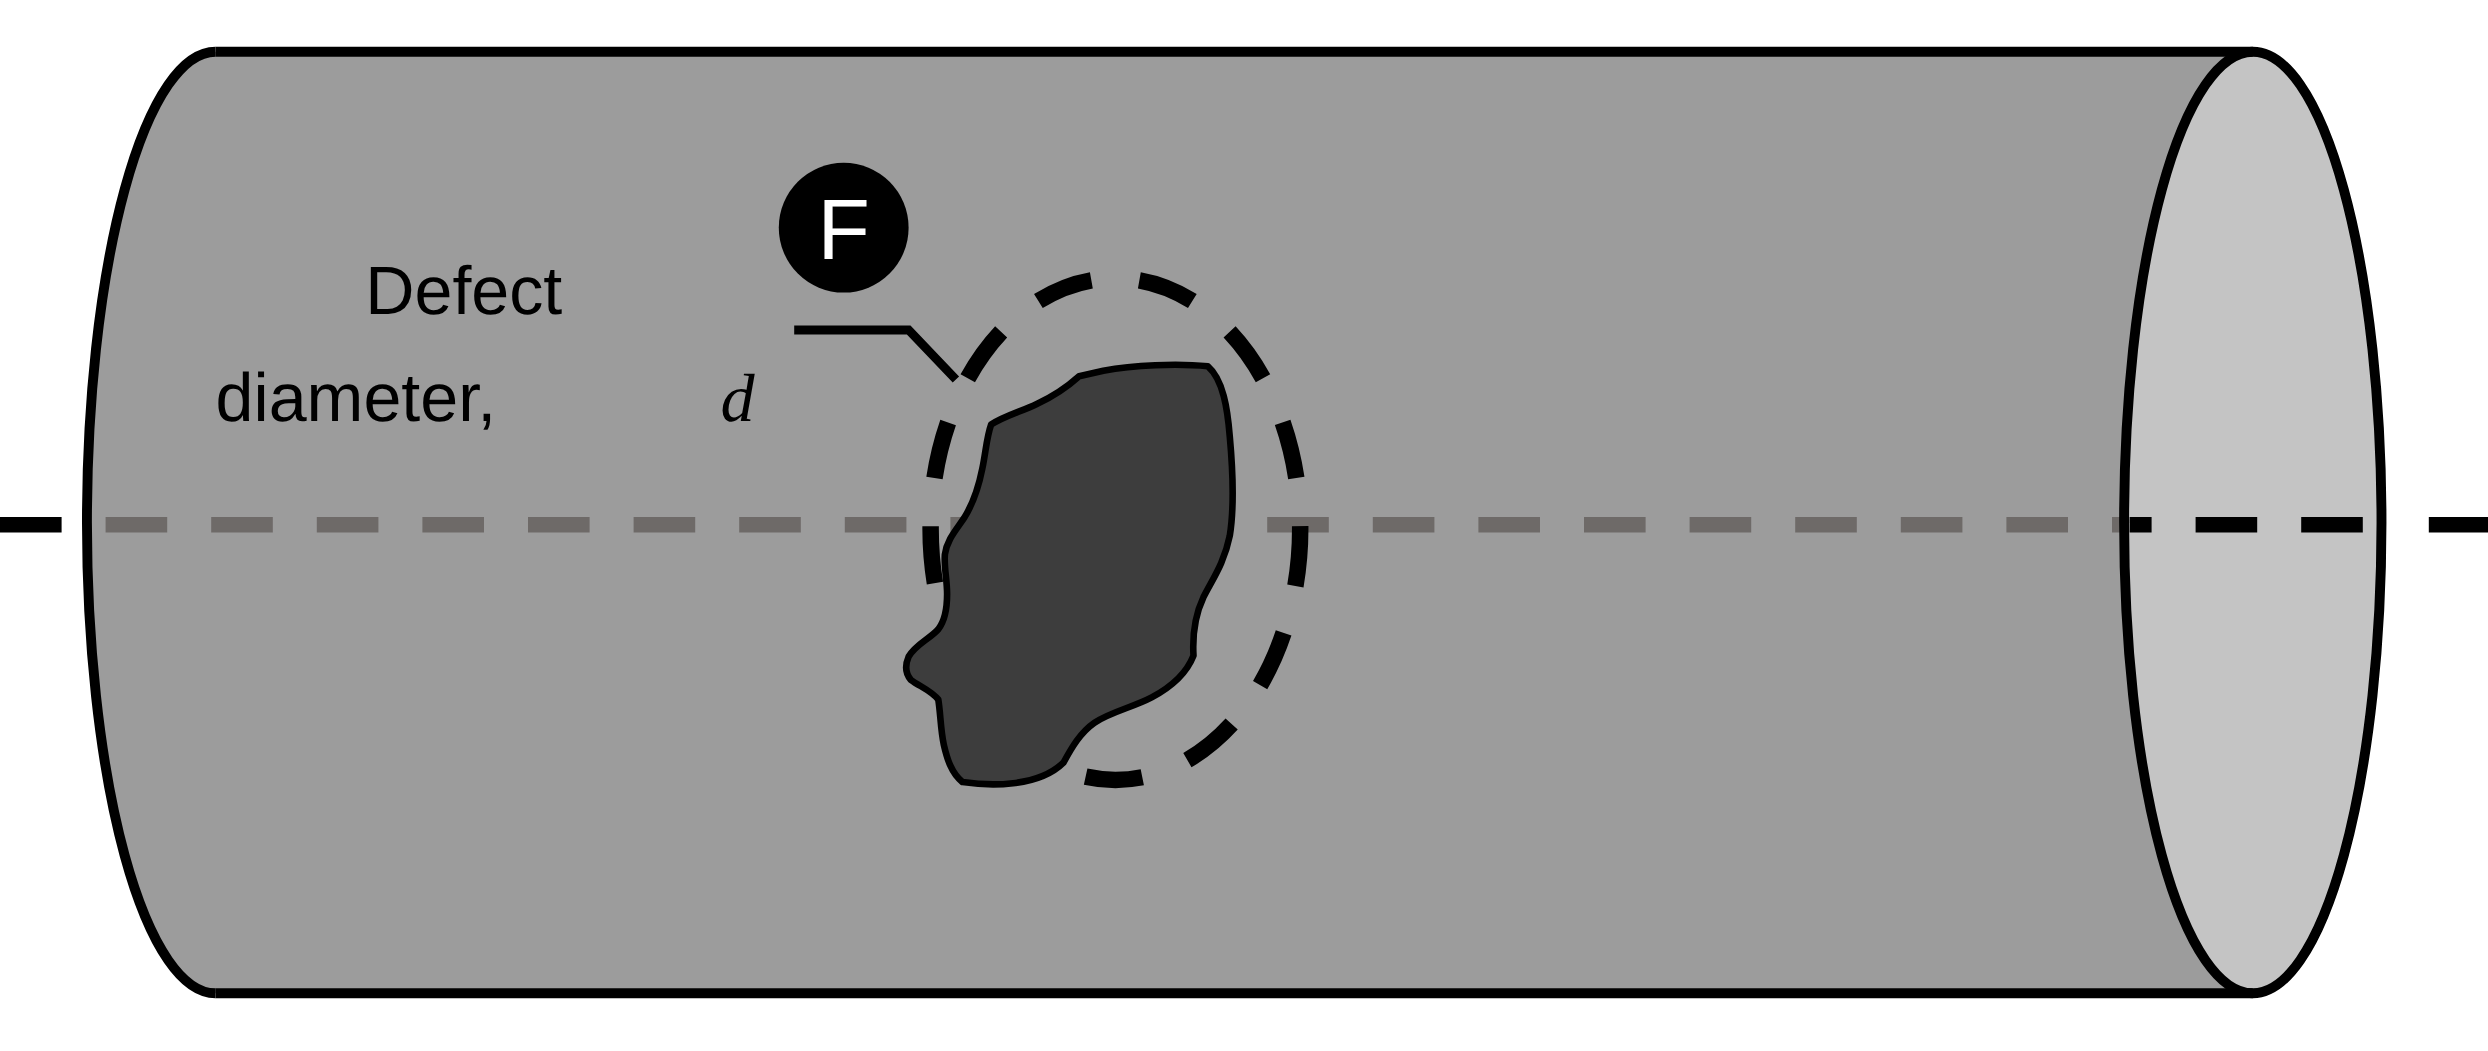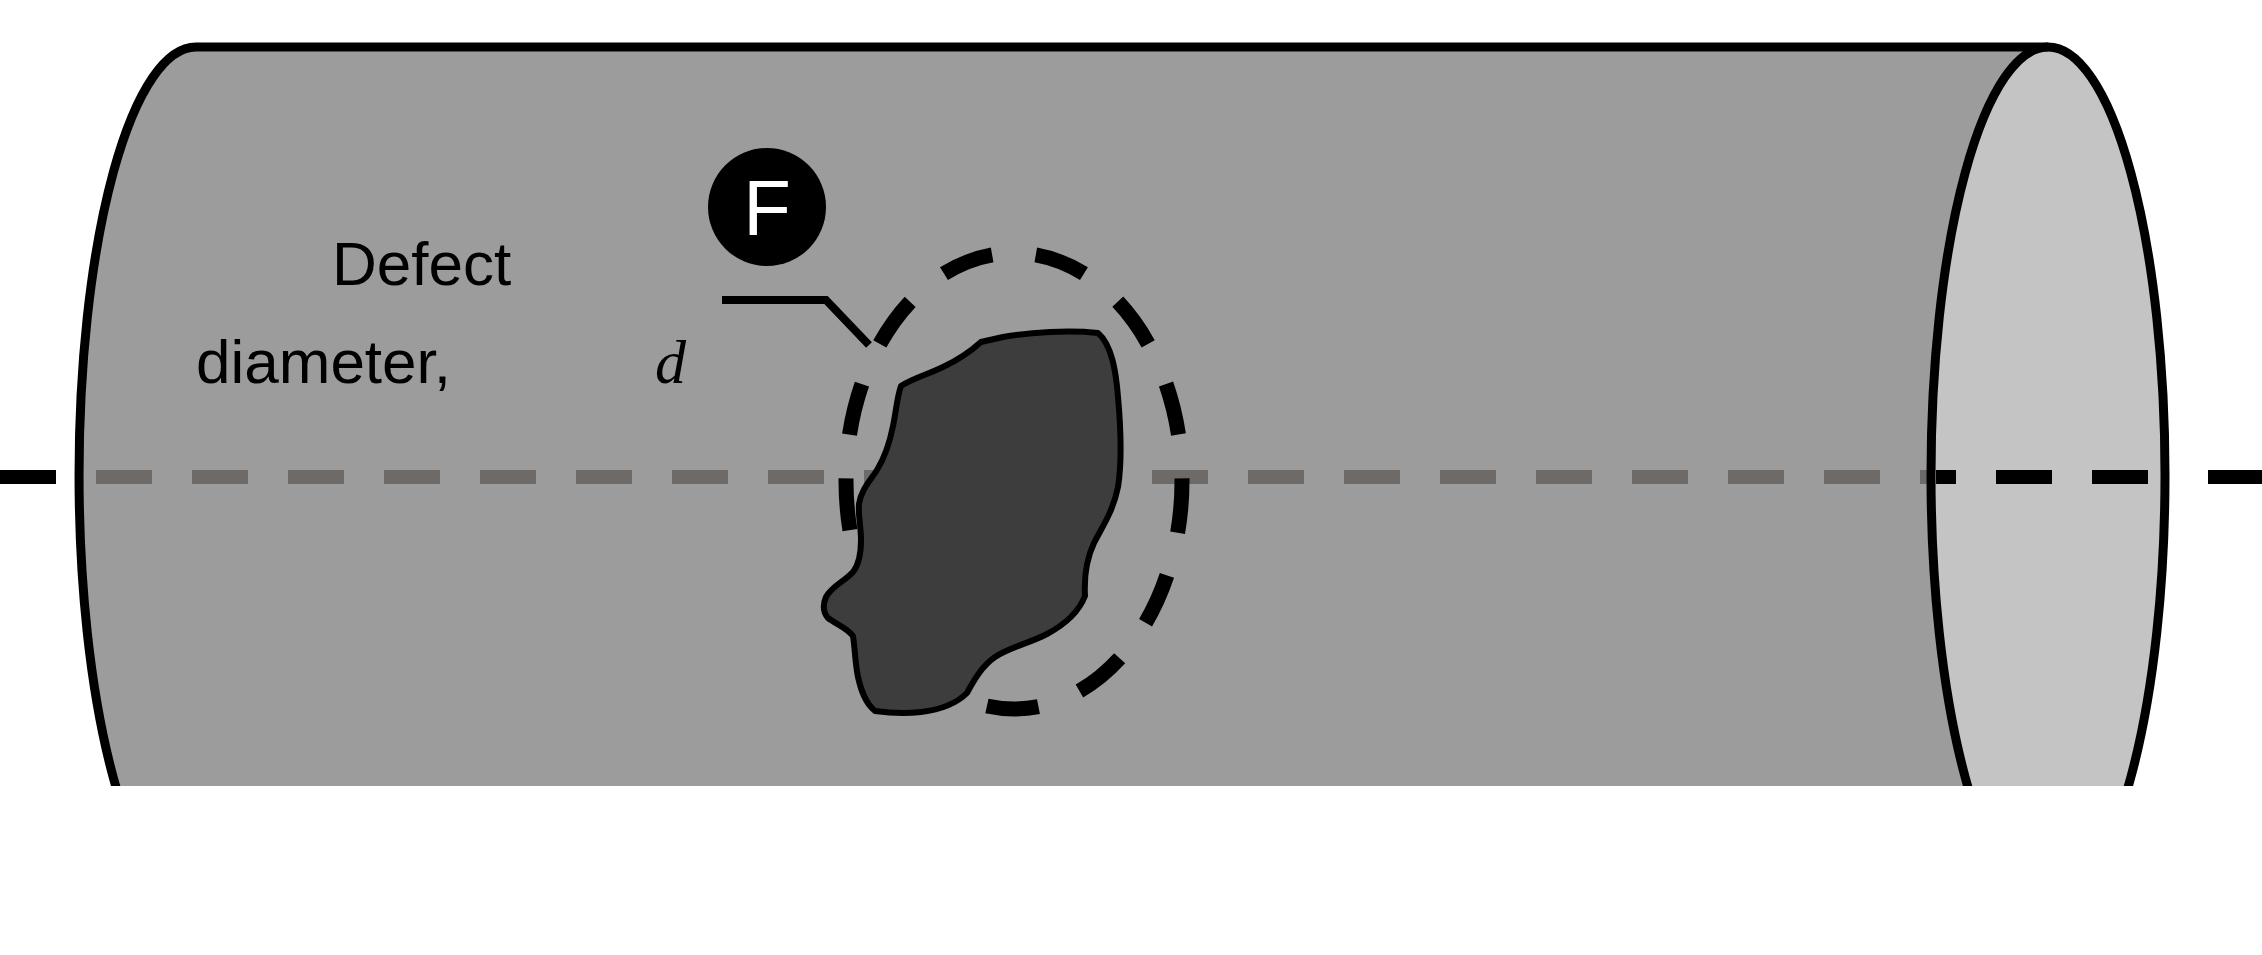--- a/index.html
+++ b/index.html
@@ -6,21 +6,21 @@
     margin: 0;
     padding: 0;
     background: #ffffff;
   }
   body {
     font-family: "Liberation Sans", sans-serif;
   }
   #stage {
     position: relative;
     width: 2262px;
-    height: 786px;
+    height: 955px;
     background: #ffffff;
     overflow: hidden;
   }
   #diagram {
     display: block;
     width: 2262px;
     height: 955px;
   }
   .label-text {
     font-family: "Liberation Sans", sans-serif;

